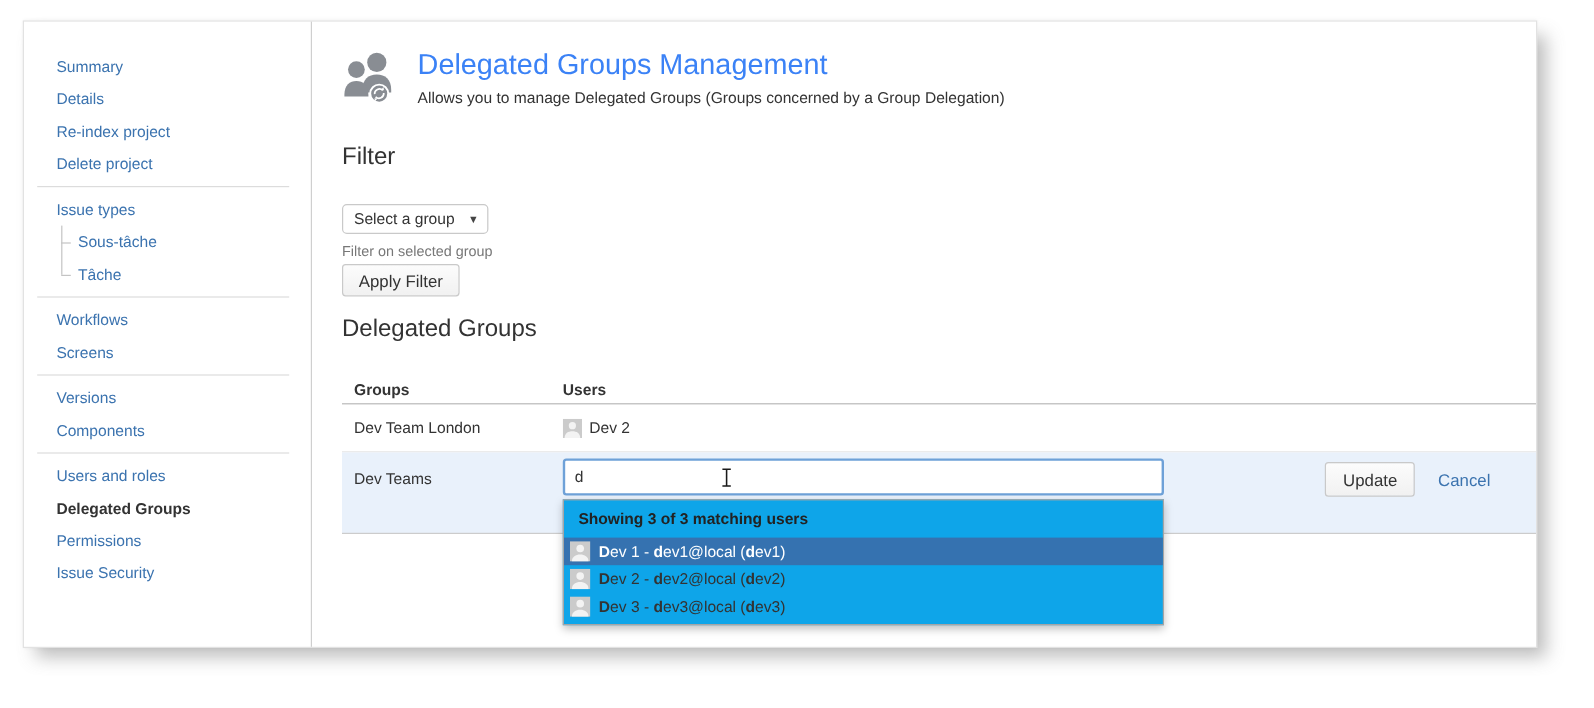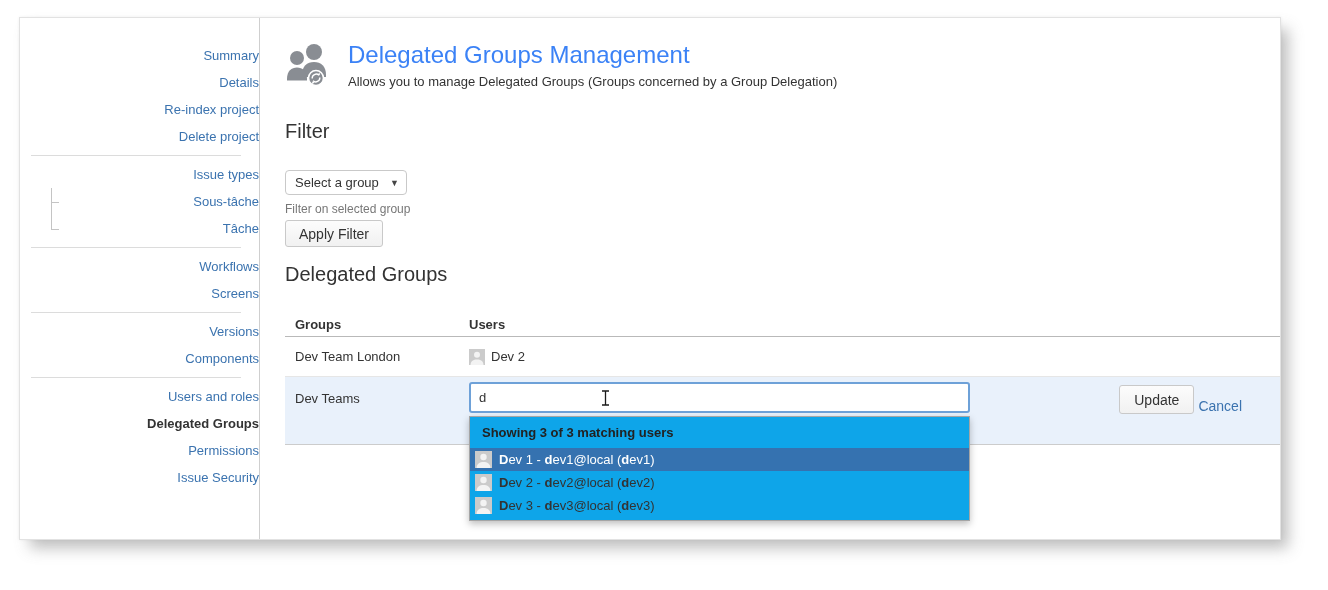--- a/index.html
+++ b/index.html
@@ -7,21 +7,21 @@
               font-family:"Liberation Sans", sans-serif; }
   .card {
     position:absolute; left:19px; top:17px; width:1262px; height:523px;
     background:#fff; border:1px solid #e2e2e2;
     box-shadow: 9px 10px 14px -2px rgba(110,110,110,.45), 0 0 3px rgba(0,0,0,.06);
     display:flex;
   }
   
   .sidebar { width:240px; border-right:1px solid #cfcfcf; padding-top:24px; flex:none; }
   .sb-item { height:27px; display:flex; align-items:center; padding-left:27px;
-             font-size:13px; color:#3b73af; cursor:pointer; position:relative;justify-content:flex-end; }
+             font-size:13px; color:#3b73af; cursor:pointer; position:relative; }
   .sb-item.active { color:#333; font-weight:bold; cursor:default; }
   .sb-item.tree { padding-left:45px; }
   .sb-item.tree::before { content:''; position:absolute; left:31px; top:0; bottom:0;
                           border-left:1px solid #c4c4c4; }
   .sb-item.tree.last::before { bottom:50%; }
   .sb-item.tree::after { content:''; position:absolute; left:31px; top:50%; width:8px;
                          border-top:1px solid #c4c4c4; }
   .sb-sep { border-top:1px solid #dcdcdc; margin:5px 18px 5px 11px; height:0; }
   
   .main { flex:1; padding:23px 0 0 25px; position:relative; min-width:0; }
@@ -53,21 +53,21 @@
   .user-chip { display:flex; align-items:center; gap:6px; }
   .avatar { width:16px; height:16px; flex:none; display:block; }
   .t-row2 { display:flex; height:68px; background:#e9f1fb; border-bottom:1px solid #cccccc;
             font-size:13px; color:#333; align-items:flex-start; }
   .t-row2 .c1 { padding-top:14px; }
   .inp-wrap { position:relative; width:501px; margin-top:5px; flex:none; }
   .user-input { width:100%; height:31px; border:2px solid #6ea1d8; border-radius:3px;
                 padding:0 8px; font-size:13px; color:#333; background:#fff; outline:none;
                 font-family:"Liberation Sans", sans-serif; }
   .ibeam { position:absolute; left:131px; top:8px; pointer-events:none; }
-  .row-actions { margin-left:auto; display:flex; align-items:flex-end; gap:4px;
+  .row-actions { margin-left:auto; display:flex; align-items:center; gap:19px;
                  margin-top:8px; padding-right:38px; flex:none; }
   .btn-update { margin-top:0; height:29px; padding:0 14px; }
   .link-cancel { color:#3b73af; font-size:14px; text-decoration:none; cursor:pointer; }
   
   .dd { position:absolute; left:0; top:34px; width:501px; background:#0ea5e9;
         border:1px solid #a5a5a5; box-shadow:0 3px 7px rgba(0,0,0,.25); z-index:20;
         padding-bottom:3px; }
   .dd-header { font-size:13px; font-weight:bold; color:#222; padding:8px 12px 8px 12px; }
   .dd-item { height:23px; display:flex; align-items:center; gap:7px; padding-left:5px;
              font-size:13px; color:#333; cursor:pointer; }

